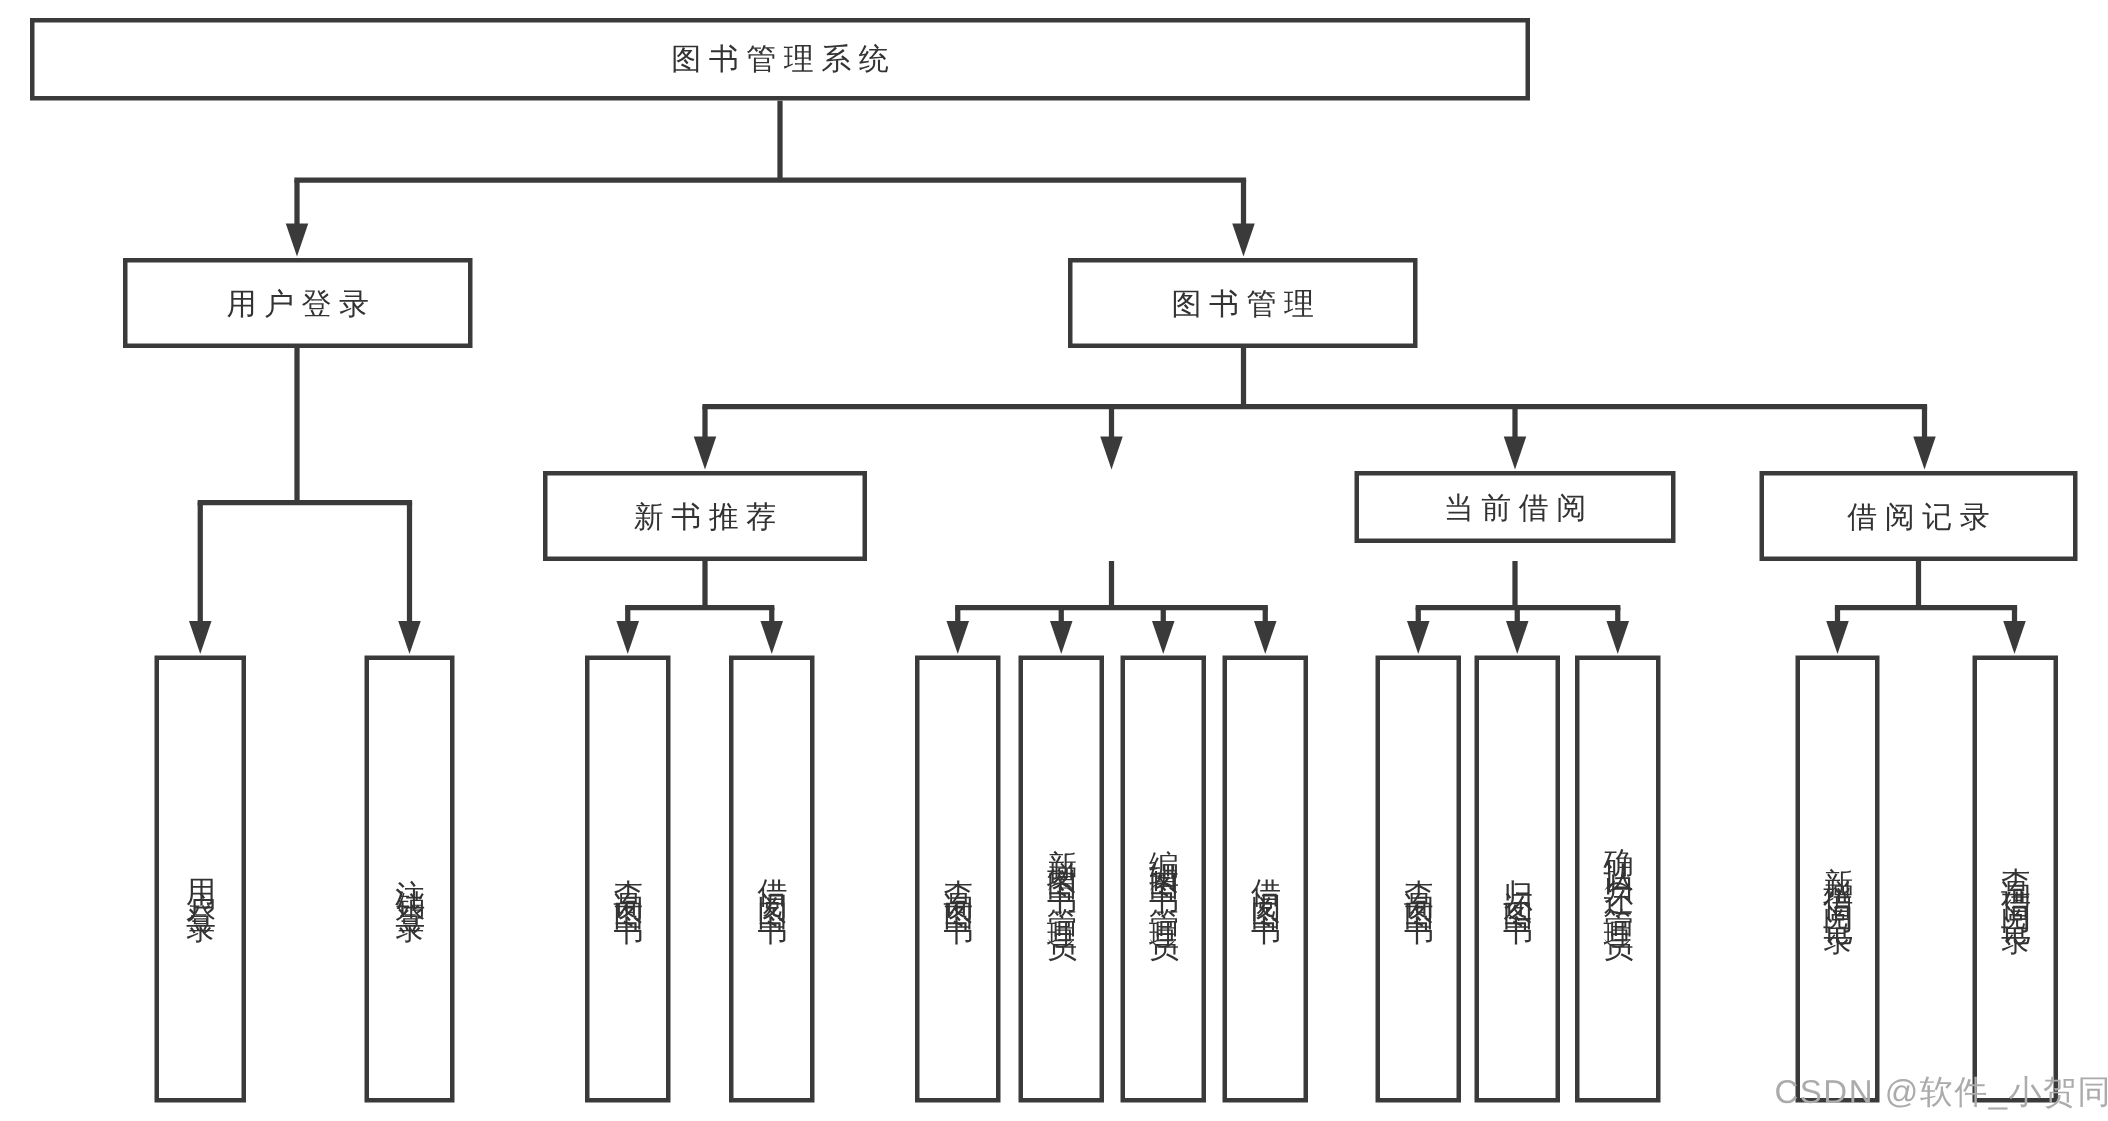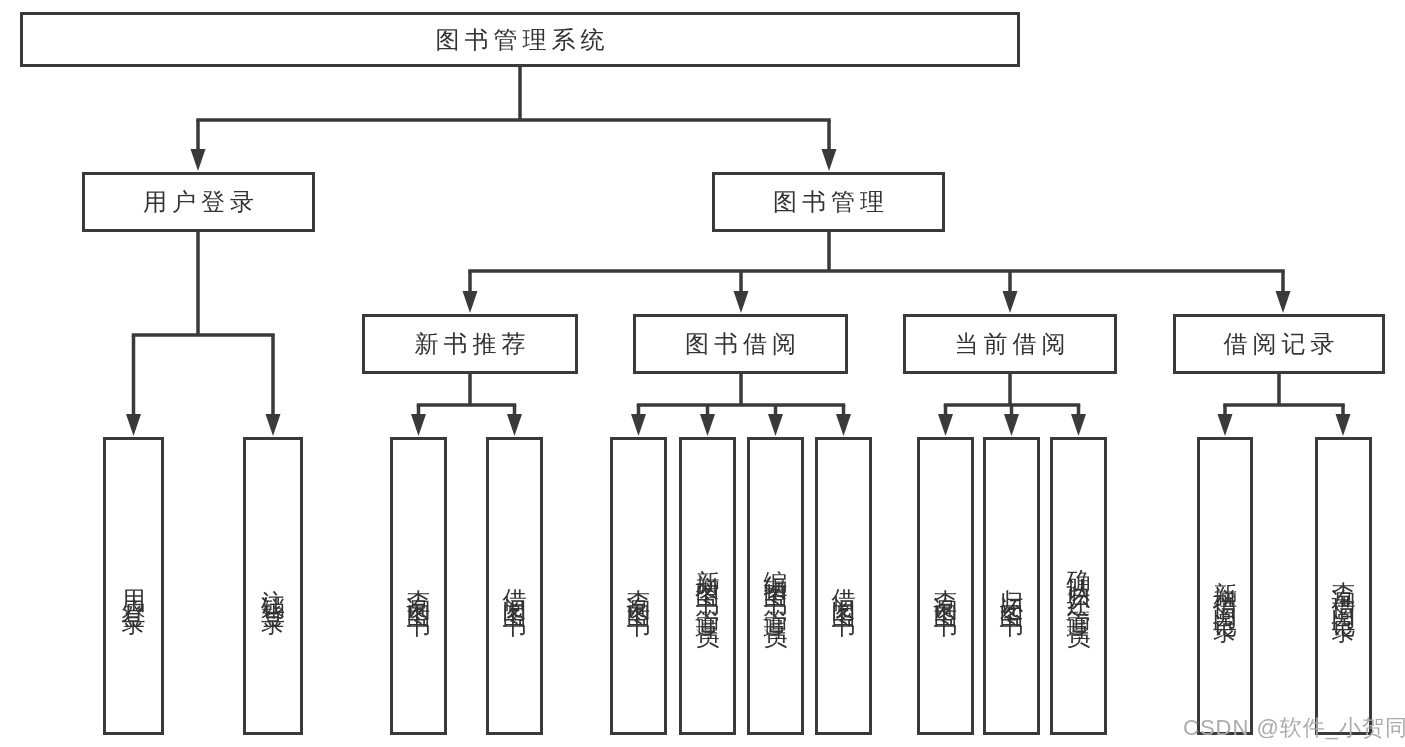--- a/index.html
+++ b/index.html
@@ -14,21 +14,21 @@
   #connector-layer{position:absolute;left:0;top:0;z-index:0;}
   .node{
     position:absolute;
     box-sizing:border-box;
     background:#ffffff;
     border:3px solid #3a3a3a;
     display:flex;
     align-items:center;
     justify-content:center;
     z-index:1;
-    font-size:24px;
+    font-size:20px;
     color:#333333;
     white-space:nowrap;
   }
   .hbox{letter-spacing:5px;text-indent:5px;}
   .leaf{
     writing-mode:vertical-rl;
     text-orientation:mixed;
     letter-spacing:8px;
     line-height:1;
   }
@@ -101,22 +101,21 @@
       <line x1="1343" y1="405" x2="1343" y2="418" stroke="#3a3a3a" stroke-width="3.5"></line>
       <polygon points="1335.5,414 1350.5,414 1343,436" fill="#3a3a3a"></polygon>
     </svg>
 
   <div class="node hbox" style="left:20px;top:12px;width:1000px;height:55px;">图书管理系统</div>
 
   <div class="node hbox" style="left:82px;top:172px;width:233px;height:60px;">用户登录</div>
   <div class="node hbox" style="left:712px;top:172px;width:233px;height:60px;text-align:right;">图书管理</div>
 
   <div class="node hbox" style="left:362px;top:314px;width:216px;height:60px;">新书推荐</div>
-  <div class="node hbox" style="left:633px;top:314px;width:215px;height:60px;">图书借阅</div>
-  <div class="node hbox" style="left:903px;top:314px;width:214px;height:60px;">当前借阅</div>
+  <div class="node hbox" style="left:903px;top:314px;width:214px;height:48px;">当前借阅</div>
   <div class="node hbox" style="left:1173px;top:314px;width:212px;height:60px;">借阅记录</div>
 
   <div class="node leaf" style="left:103px;top:437px;width:61px;height:298px;">用户登录</div>
   <div class="node leaf" style="left:243px;top:437px;width:60px;height:298px;">注销登录</div>
 
   <div class="node leaf" style="left:390px;top:437px;width:57px;height:298px;">查询图书</div>
   <div class="node leaf" style="left:486px;top:437px;width:57px;height:298px;">借阅图书</div>
 
   <div class="node leaf" style="left:610px;top:437px;width:57px;height:298px;">查询图书</div>
   <div class="node leaf" style="left:679px;top:437px;width:57px;height:298px;">新增图书（管理员）</div>

